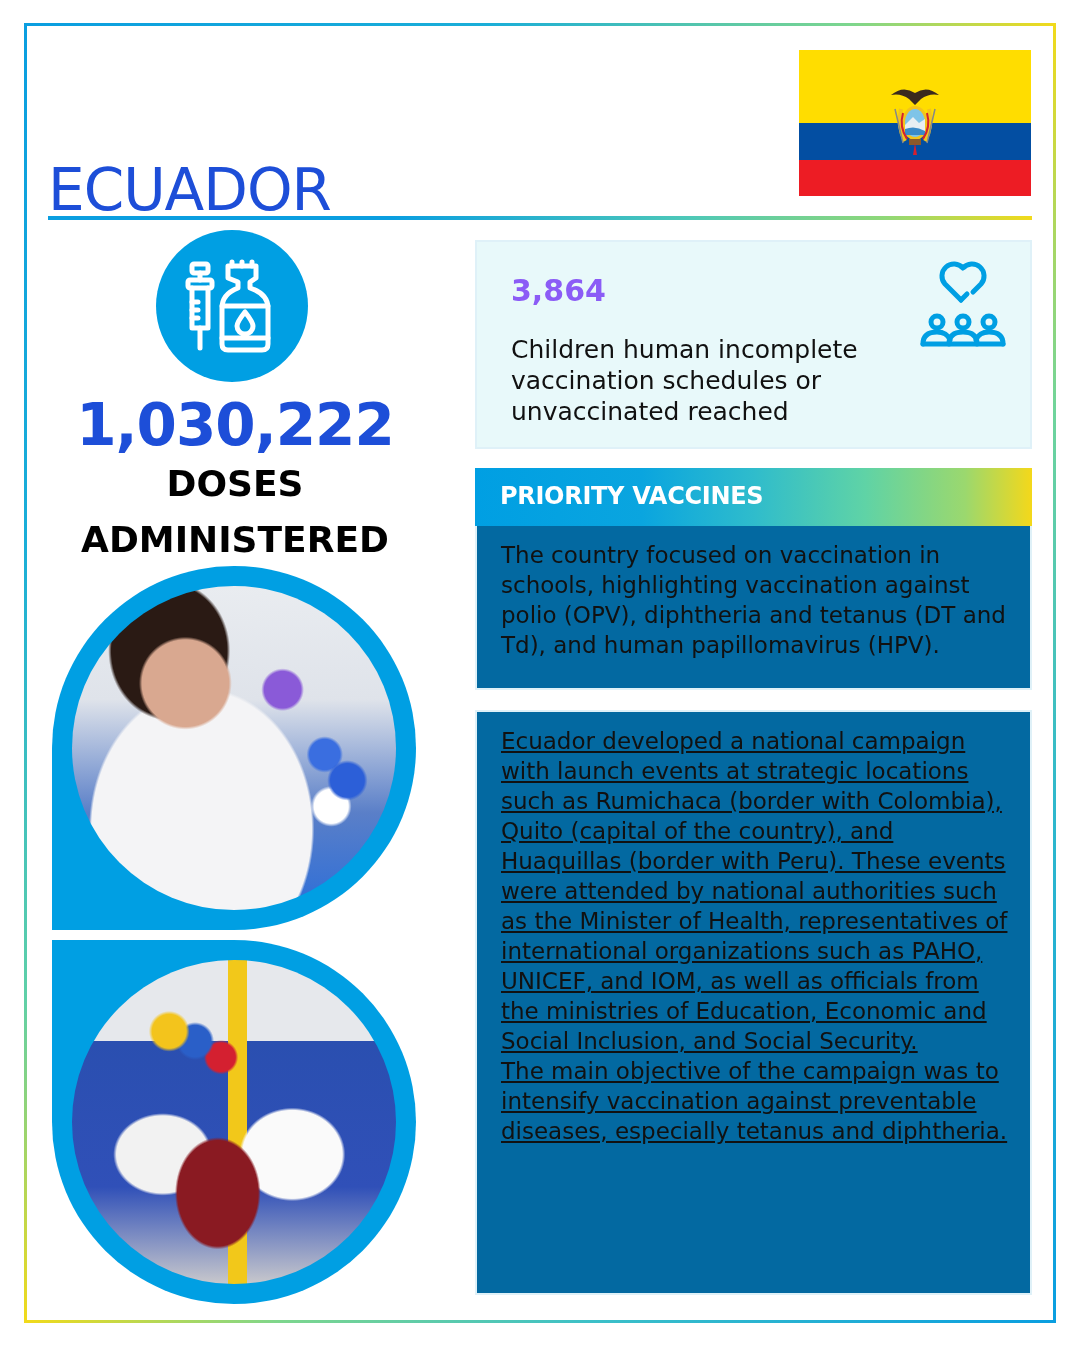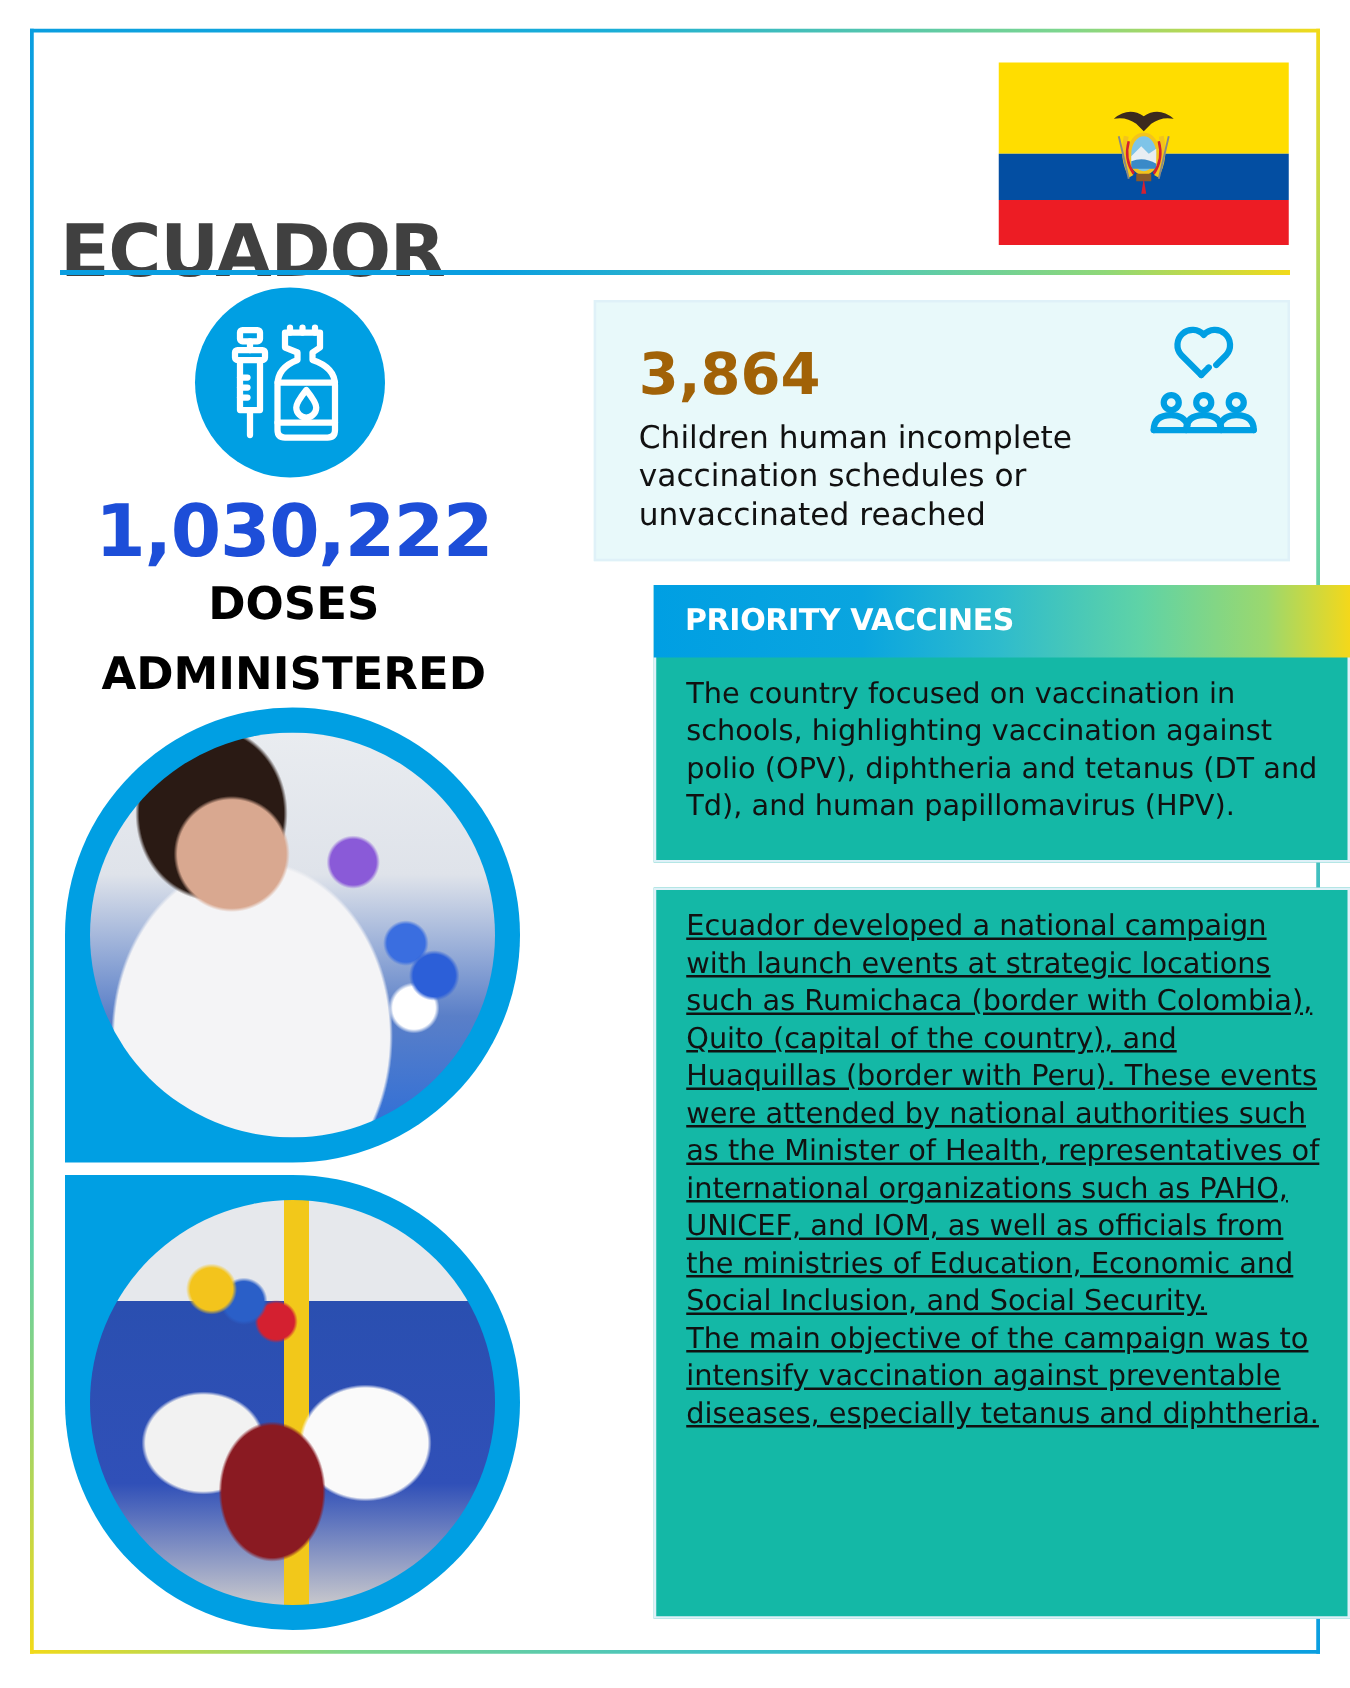--- a/index.html
+++ b/index.html
@@ -2,21 +2,21 @@
 <html><head>
 <meta charset="utf-8">
 <style>
   html,body{margin:0;padding:0;background:#ffffff;}
   body{width:1080px;height:1350px;position:relative;overflow:hidden;font-family:"DejaVu Sans","Liberation Sans",sans-serif;color:#111;}
   .frame-top{position:absolute;left:24px;top:23px;width:1032px;height:3px;background:linear-gradient(90deg,#0a9ee0 0%,#1aaed8 45%,#7dd68e 80%,#f2da1a 100%);}
   .frame-bottom{position:absolute;left:24px;top:1320px;width:1032px;height:3px;background:linear-gradient(90deg,#f2da1a 0%,#7dd68e 25%,#3cc0c8 55%,#0a9ee0 100%);}
   .frame-left{position:absolute;left:24px;top:23px;width:3px;height:1300px;background:linear-gradient(180deg,#0a9ee0 0%,#1aaed8 40%,#5fd0a8 75%,#f2da1a 100%);}
   .frame-right{position:absolute;left:1053px;top:23px;width:3px;height:1300px;background:linear-gradient(180deg,#f2da1a 0%,#6fd49c 30%,#2fb8cc 60%,#0a9ee0 100%);}
 
-  .title{position:absolute;left:48px;top:133px;font-family:"DejaVu Sans",sans-serif;font-weight:700;font-size:58px;letter-spacing:-1px;color:#404040;line-height:1;}
+  .title{position:absolute;left:48px;top:122px;font-family:"DejaVu Sans",sans-serif;font-weight:400;font-size:58px;letter-spacing:-1px;color:#1d4ed8;line-height:1;}
   .title-rule{position:absolute;left:48px;top:216px;width:984px;height:4px;background:linear-gradient(90deg,#0a9ee0 0%,#0a9ee0 35%,#4dc8b8 65%,#8fd878 85%,#f2da1a 100%);}
 
   .flag{position:absolute;left:799px;top:50px;width:232px;height:146px;}
   .flag .y{height:50%;background:#ffdd00;}
   .flag .b{height:25%;background:#034ea2;}
   .flag .r{height:25%;background:#ed1c24;}
   .flag .coat{position:absolute;left:90px;top:33px;width:52px;height:75px;}
 
   .vaccine-badge{position:absolute;left:156px;top:230px;width:152px;height:152px;border-radius:50%;background:#009fe3;}
   .vaccine-badge svg{position:absolute;left:28px;top:28px;}
@@ -44,25 +44,25 @@
       radial-gradient(ellipse at 68% 60%,#fafafa 0 16%,transparent 17%),
       radial-gradient(ellipse at 28% 60%,#f2f2f2 0 14%,transparent 15%),
       radial-gradient(circle at 30% 22%,#f3c41c 0 5%,transparent 6%),
       radial-gradient(circle at 38% 25%,#2a5fc8 0 5%,transparent 6%),
       radial-gradient(circle at 46% 30%,#d42030 0 5%,transparent 6%),
       linear-gradient(90deg,transparent 0 48%,#f2c81a 48% 54%,transparent 54%),
       linear-gradient(180deg,#e6e8ec 0%,#e6e8ec 25%,#2a4fb0 25%,#3050b8 70%,#c8c8cc 100%);}
   .photo-2 .banner-text{position:absolute;left:210px;top:120px;color:#fff;font-size:9px;font-weight:700;white-space:nowrap;}
 
   .stat-card{position:absolute;left:475px;top:240px;width:557px;height:209px;background:#e8f9fa;border:2px solid #dff1f8;box-sizing:border-box;}
-  .stat-number{position:absolute;left:34px;top:34px;font-weight:900;font-size:46px;color:#a16207;line-height:1;letter-spacing:0px;}
+  .stat-number{position:absolute;left:34px;top:34px;font-weight:900;font-size:30px;color:#8b5cf6;line-height:1;letter-spacing:0px;}
   .stat-desc{position:absolute;left:34px;top:92px;width:370px;font-size:25px;line-height:31px;color:#111;}
   .stat-icon{position:absolute;left:440px;top:12px;}
 
-  .section{position:absolute;left:475px;width:557px;background:#14b8a6;border:2px solid #dff1f8;box-sizing:border-box;margin-left:48px;}
+  .section{position:absolute;left:475px;width:557px;background:#0369a1;border:2px solid #dff1f8;box-sizing:border-box;}
   .section-header{height:58px;background:linear-gradient(90deg,#009fe3 0%,#0aa5df 30%,#2fbccc 50%,#5fd3a6 70%,#9bd86e 88%,#f4d81a 100%);position:relative;margin:-2px -2px 0 -2px;}
   .section-header span{position:absolute;left:25px;top:16px;font-weight:900;font-size:24px;color:#fff;letter-spacing:-0.3px;line-height:1;}
   .section-body{padding:14px 10px 0 24px;font-size:23px;line-height:30px;color:#111;}
   .priority{top:468px;height:222px;}
   .highlights{top:710px;height:585px;}
   .highlights .section-body p{margin:0;text-decoration:underline;}
 </style>
 </head>
 <body>
 

